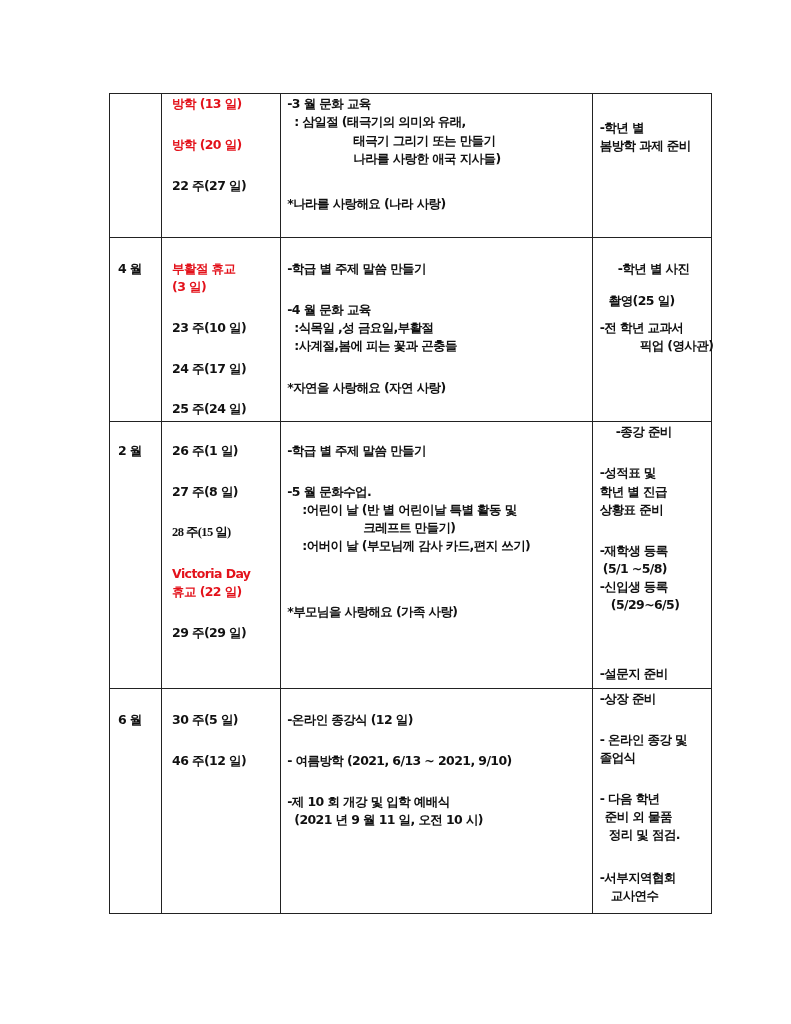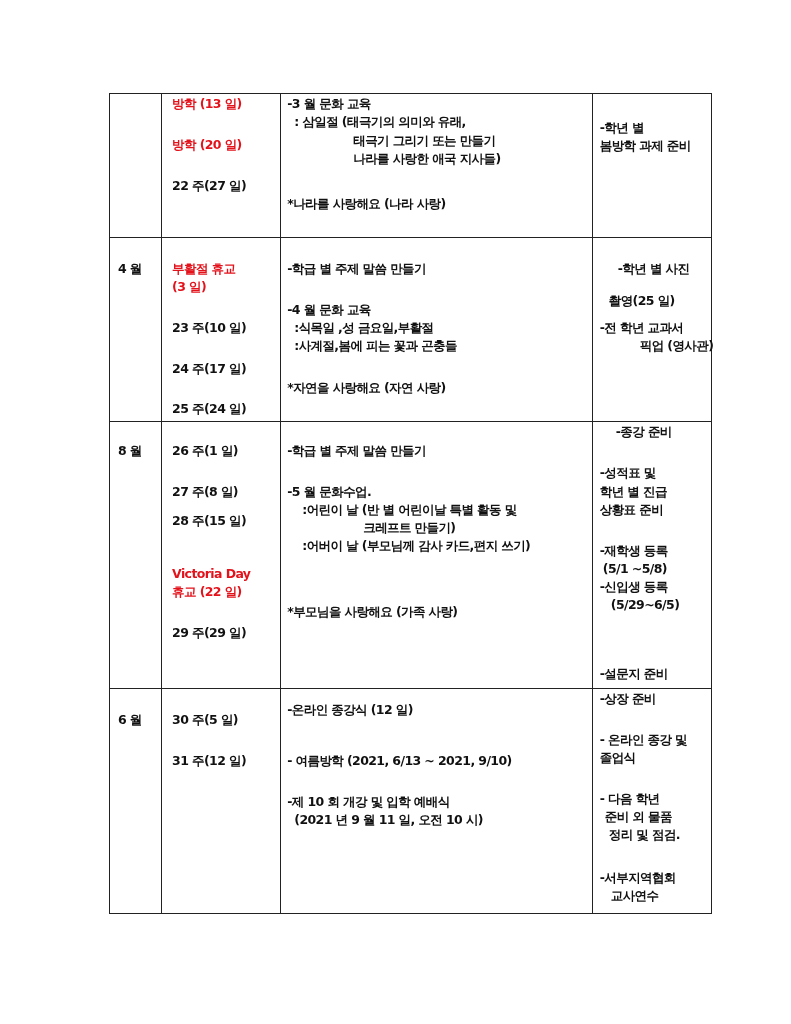--- a/index.html
+++ b/index.html
@@ -121,28 +121,28 @@
         <span class="line" style="left:16px;top:45px;margin-top:9px;">촬영(25 일)</span>
         <span class="line" style="left:7px;top:81px;">-전 학년 교과서</span>
         <span class="line" style="left:7px;top:99px;margin-left:40px;">픽업 (영사관)</span>
       </div>
     </td>
   </tr>
 
   <tr class="row-may">
     <td>
       <div class="cell-inner">
-        <span class="line month-label" style="left:8px;top:20px;">8 월</span>
+        <span class="line month-label" style="left:8px;top:20px;">2 월</span>
       </div>
     </td>
     <td>
       <div class="cell-inner">
         <span class="line" style="left:10px;top:20px;">26 주(1 일)</span>
         <span class="line" style="left:10px;top:61px;">27 주(8 일)</span>
-        <span class="line" style="left:10px;top:90px;">28 주(15 일)</span>
+        <span class="line" style="left:10px;top:102px;font-family:Liberation Serif, serif;">28 주(15 일)</span>
         <span class="line red" style="left:10px;top:143px;">Victoria Day</span>
         <span class="line red" style="left:10px;top:161px;">휴교 (22 일)</span>
         <span class="line" style="left:10px;top:202px;">29 주(29 일)</span>
       </div>
     </td>
     <td>
       <div class="cell-inner">
         <span class="line" style="left:6px;top:20px;">-학급 별 주제 말씀 만들기</span>
         <span class="line" style="left:6px;top:61px;">-5 월 문화수업.</span>
         <span class="line" style="left:21px;top:79px;">:어린이 날 (반 별 어린이날 특별 활동 및</span>
@@ -168,26 +168,26 @@
 
   <tr class="row-jun">
     <td>
       <div class="cell-inner">
         <span class="line month-label" style="left:8px;top:22px;">6 월</span>
       </div>
     </td>
     <td>
       <div class="cell-inner">
         <span class="line" style="left:10px;top:22px;">30 주(5 일)</span>
-        <span class="line" style="left:10px;top:63px;">31 주(12 일)</span>
-      </div>
-    </td>
-    <td>
-      <div class="cell-inner">
-        <span class="line" style="left:6px;top:12px;">-온라인 종강식  (12 일)</span>
+        <span class="line" style="left:10px;top:63px;">46 주(12 일)</span>
+      </div>
+    </td>
+    <td>
+      <div class="cell-inner">
+        <span class="line" style="left:6px;top:22px;">-온라인 종강식  (12 일)</span>
         <span class="line" style="left:6px;top:63px;">- 여름방학 (2021, 6/13 ~ 2021, 9/10)</span>
         <span class="line" style="left:6px;top:104px;">-제 10 회 개강 및 입학 예배식</span>
         <span class="line" style="left:13px;top:122px;">(2021 년 9 월 11 일, 오전 10 시)</span>
       </div>
     </td>
     <td>
       <div class="cell-inner">
         <span class="line" style="left:7px;top:1px;">-상장 준비</span>
         <span class="line" style="left:7px;top:42px;">- 온라인 종강 및</span>
         <span class="line" style="left:7px;top:60px;">졸업식</span>

